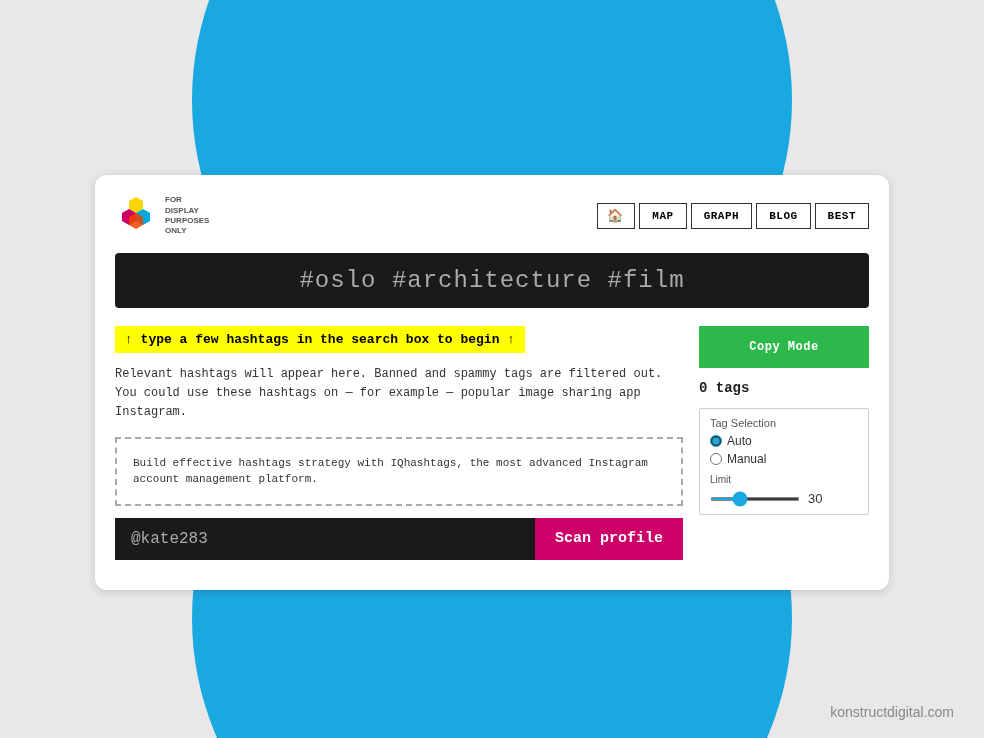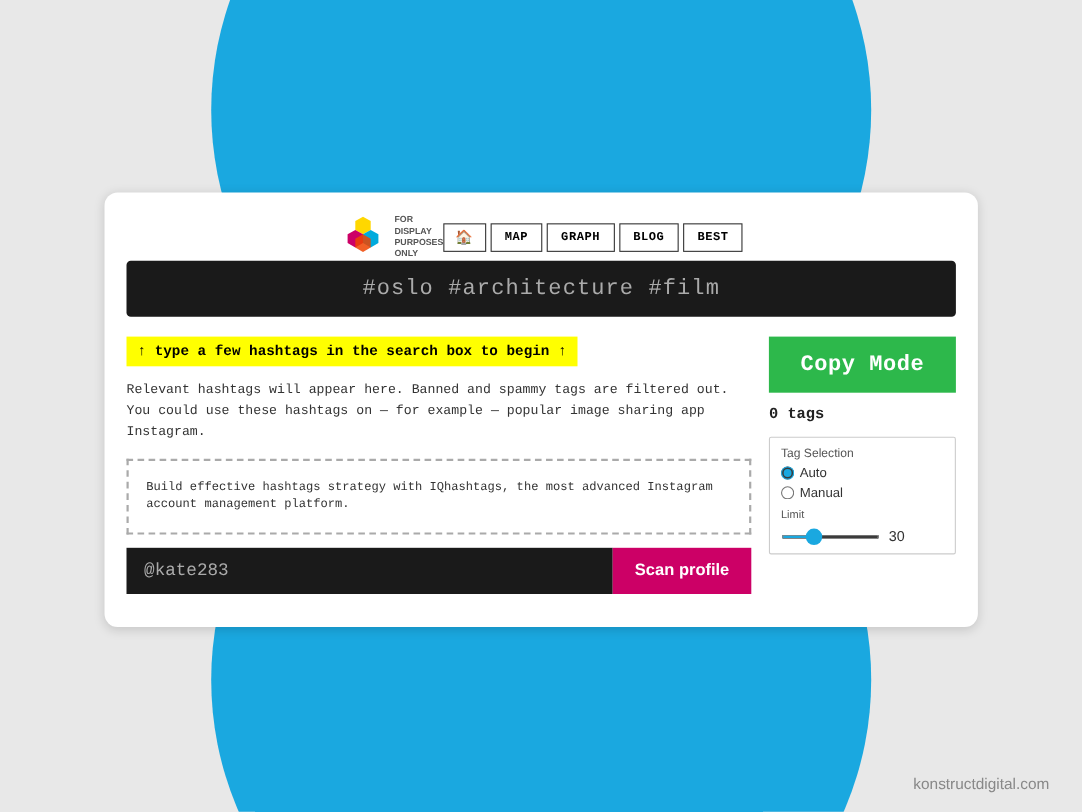--- a/index.html
+++ b/index.html
@@ -49,22 +49,22 @@
       border-radius: 12px;
       padding: 20px 20px 30px 20px;
       z-index: 2;
       box-shadow: 0 2px 10px rgba(0,0,0,0.15);
     }
 
     
     .header {
       display: flex;
       align-items: center;
-      justify-content: center;
-      margin-bottom: 0;
+      justify-content: space-between;
+      margin-bottom: 16px;
     }
 
     .logo {
       display: flex;
       align-items: center;
       gap: 8px;
     }
 
     .logo-text {
       font-size: 8px;
@@ -99,21 +99,21 @@
     .search-bar {
       background: #1a1a1a;
       border-radius: 4px;
       padding: 14px 20px;
       margin-bottom: 18px;
       text-align: center;
     }
 
     .search-bar span {
       color: #aaa;
-      font-size: 20px;
+      font-size: 24px;
       font-family: 'Courier New', Courier, monospace;
       letter-spacing: 1px;
     }
 
     
     .content-area {
       display: flex;
       gap: 16px;
     }
 
@@ -167,40 +167,40 @@
       font-family: 'Courier New', Courier, monospace;
       outline: none;
     }
 
     .scan-btn {
       background: #cc0066;
       color: white;
       border: none;
       padding: 12px 20px;
       font-size: 15px;
-      font-family: Liberation Sans, sans-serif;
+      font-family: Liberation Mono, monospace;
       font-weight: bold;
       cursor: pointer;
       white-space: nowrap;
     }
 
     
     .right-panel {
       width: 170px;
       display: flex;
       flex-direction: column;
       gap: 8px;
     }
 
     .copy-mode-btn {
       background: #2db84b;
       color: white;
       border: none;
       padding: 14px 10px;
-      font-size: 20px;
+      font-size: 12px;
       font-family: 'Courier New', Courier, monospace;
       font-weight: bold;
       cursor: pointer;
       width: 100%;
       letter-spacing: 0.5px;
     }
 
     .tags-count {
       font-size: 14px;
       font-family: 'Courier New', Courier, monospace;

